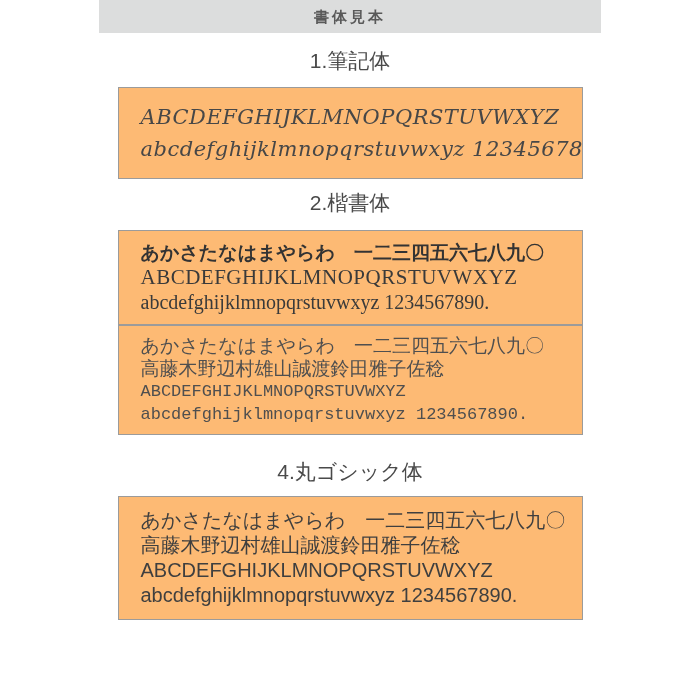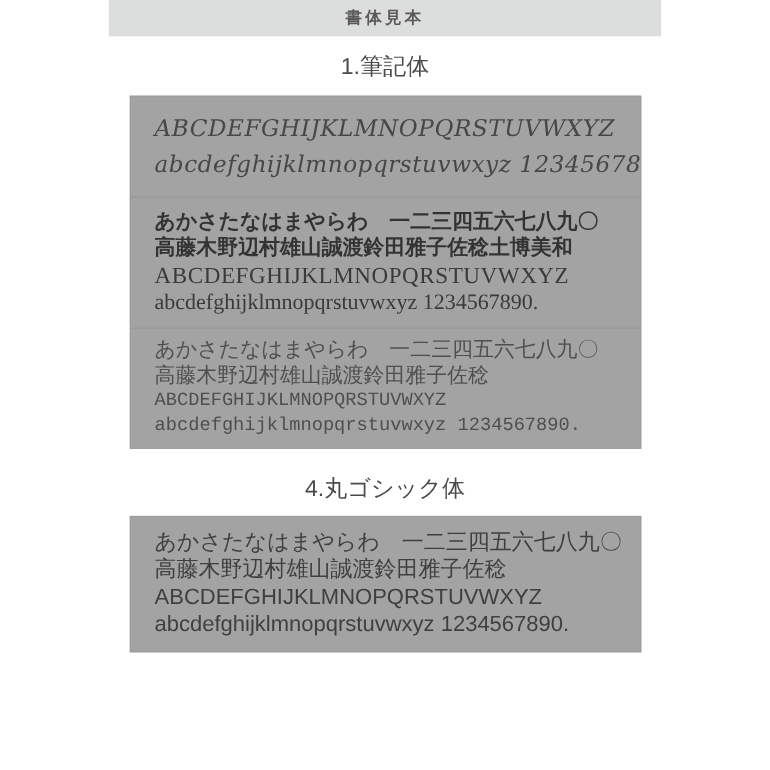--- a/index.html
+++ b/index.html
@@ -38,21 +38,21 @@
   }
   .st-1 { margin: 13px 0 11px; }
   .st-2 { margin: 9px 0 12px; }
   .st-3 { margin: 20px 0 15px; }
   .st-4 { margin: 22px 0 9px; }
   .sample-box {
     width: 465px;
     margin: 0 auto;
     box-sizing: border-box;
     border: 1px solid #9b9b9b;
-    background: #a3a3a3;
+    background: #fdba74;
     padding-left: 22px;
     padding-right: 10px;
     overflow: hidden;
   }
   .line {
     white-space: pre;
     color: #3a3a3a;
   }
   
   .box-script { padding-top: 13px; padding-bottom: 13px; }
@@ -119,23 +119,23 @@
 
 <div class="section">
   <div class="section-title st-1">1.筆記体</div>
   <div class="sample-box box-script">
     <div class="line line-caps">ABCDEFGHIJKLMNOPQRSTUVWXYZ</div>
     <div class="line line-lower">abcdefghijklmnopqrstuvwxyz 1234567890.</div>
   </div>
 </div>
 
 <div class="section">
+  <div class="section-title st-2">2.楷書体</div>
   <div class="sample-box box-kaisho">
     <div class="line line-kana">あかさたなはまやらわ　一二三四五六七八九〇</div>
-    <div class="line line-kanji">高藤木野辺村雄山誠渡鈴田雅子佐稔土博美和</div>
     <div class="line line-caps">ABCDEFGHIJKLMNOPQRSTUVWXYZ</div>
     <div class="line line-lower">abcdefghijklmnopqrstuvwxyz 1234567890.</div>
   </div>
 </div>
 
 <div class="section">
   <div class="sample-box box-mincho">
     <div class="line line-kana">あかさたなはまやらわ　一二三四五六七八九〇</div>
     <div class="line line-kanji">高藤木野辺村雄山誠渡鈴田雅子佐稔</div>
     <div class="line line-caps">ABCDEFGHIJKLMNOPQRSTUVWXYZ</div>

